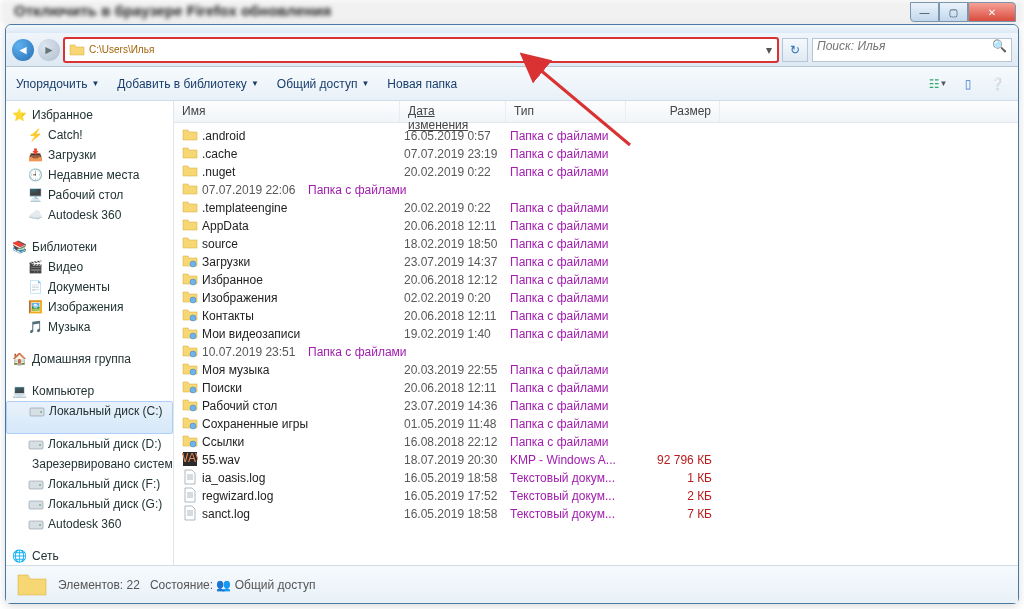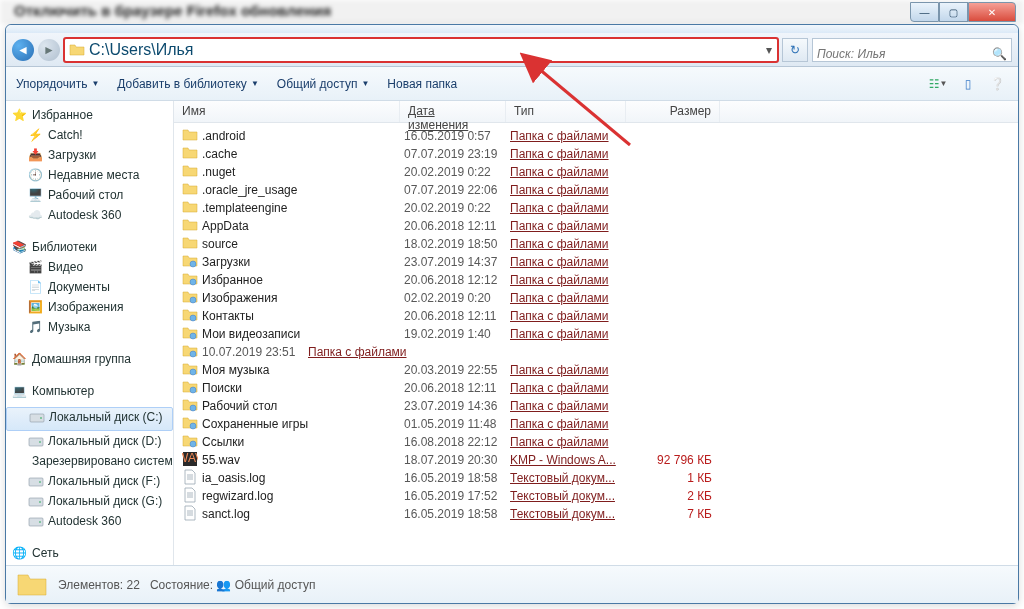--- a/index.html
+++ b/index.html
@@ -9,51 +9,51 @@
 .win-controls { position: absolute; right: 2px; top: -23px; display: flex; gap: 0; }
 .win-btn { width: 29px; height: 20px; border: 1px solid #7a95ac; background: linear-gradient(to bottom,#eaf3fb,#c2d7eb); display: flex; align-items: center; justify-content: center; font-size: 10px; color: #2a4a66; }
 .win-btn.close { width: 48px; background: linear-gradient(to bottom,#f6a096,#d94c3d); color: #fff; border-radius: 0 4px 0 0; }
 .win-btn.first { border-radius: 0 0 0 4px; }
 .navbar { height: 34px; background: linear-gradient(to bottom,#f0f5fb,#dfe9f3); border-bottom: 1px solid #b6c6d6; display: flex; align-items: center; padding: 0 6px; gap: 4px; }
 .nav-btn { width: 22px; height: 22px; border-radius: 50%; background: radial-gradient(circle at 30% 30%,#5db1f0,#2a6fb5); color: #fff; display: flex; align-items: center; justify-content: center; font-size: 12px; font-weight: bold; }
 .nav-btn.fwd { background: radial-gradient(circle at 30% 30%,#dce5ee,#b0c0d0); color: #677; }
 .addr-wrap { flex: 1; display: flex; align-items: center; height: 24px; background: #fff; border: 1px solid #b6c6d6; border-radius: 2px; }
 .addr-wrap.highlighted { outline: 2px solid #da3232; outline-offset: -1px; }
 .addr-icon { width: 16px; height: 16px; margin: 0 4px; }
-.addr-text { flex: 1; border: none; outline: none; font-size: 16px; color: #0c4a6e; }
+.addr-text { flex: 1; border: none; outline: none; font-size: 10px; color: #a16207; }
 .addr-drop { width: 16px; color: #555; text-align: center; }
 .refresh { width: 26px; height: 24px; border: 1px solid #b6c6d6; background: linear-gradient(to bottom,#f5f9fc,#dfe9f3); display: flex; align-items: center; justify-content: center; color: #2a6fb5; font-size: 12px; }
-.search { width: 200px; height: 24px; background: #fff; border: 1px solid #b6c6d6; display: flex; align-items: flex-end; padding: 0 4px; }
+.search { width: 200px; height: 24px; background: #fff; border: 1px solid #b6c6d6; display: flex; align-items: flex-start; padding: 0 4px; }
 .search input { flex: 1; border: none; outline: none; font-style: italic; color: #888; }
 .search .mag { color: #2a6fb5; }
 .toolbar { height: 34px; background: linear-gradient(to bottom,#f6fafd,#e8f1f8); border-bottom: 1px solid #d0dce7; display: flex; align-items: center; padding: 0 10px; gap: 18px; color: #1a3e6b; }
 .toolbar .tb-item { display: flex; align-items: center; gap: 4px; cursor: default; }
 .toolbar .tb-item .chev { font-size: 8px; }
 .toolbar-right { margin-left: auto; display: flex; align-items: center; gap: 10px; }
 .tb-icon { width: 20px; height: 20px; display: flex; align-items: center; justify-content: center; color: #3a6; }
 .body-area { flex: 1; display: flex; overflow: hidden; }
 .sidebar { width: 168px; border-right: 1px solid #e0e6ec; overflow-y: auto; padding: 4px 0; }
 .side-group { margin-bottom: 12px; }
 .side-head { display: flex; align-items: center; gap: 4px; padding: 2px 6px; color: #233; }
 .side-head .ico, .side-item .ico { width: 16px; height: 16px; display: flex; align-items: center; justify-content: center; }
 .side-item { display: flex; align-items: center; gap: 4px; padding: 2px 6px 2px 22px; color: #233; white-space: nowrap; overflow: hidden; }
-.side-item.sel { background: linear-gradient(to bottom,#e9f2fb,#d6e8f9); border: 1px solid #aecff7; border-radius: 2px; padding-top: 1px; padding-bottom: 5px; margin-top: 6px; }
+.side-item.sel { background: linear-gradient(to bottom,#e9f2fb,#d6e8f9); border: 1px solid #aecff7; border-radius: 2px; padding-top: 1px; padding-bottom: 14px; }
 .file-area { flex: 1; display: flex; flex-direction: column; overflow: hidden; }
 .columns { display: flex; height: 22px; border-bottom: 1px solid #e0e6ec; background: linear-gradient(to bottom,#fcfdfe,#f1f5f9); color: #444; }
 .columns div { padding: 3px 8px; border-right: 1px solid #e8edf2; }
 .c-name { flex: 0 0 226px; }
 .c-date { flex: 0 0 106px; text-decoration: underline; }
 .c-type { flex: 0 0 120px; }
 .c-size { flex: 0 0 94px; text-align: right; }
 .file-list { flex: 1; overflow-y: auto; padding: 2px 0; }
 .row { display: flex; align-items: flex-end; height: 18px; padding: 0 0; color: #222; }
 .row .ico { width: 16px; height: 16px; margin: 0 4px 0 8px; display: flex; align-items: center; justify-content: center; }
 .row .nm { flex: 0 0 202px; white-space: nowrap; overflow: hidden; }
 .row .dt { flex: 0 0 106px; color: #585858; }
-.row .tp { flex: 0 0 120px; color: #7f1d1d; white-space: nowrap; overflow: hidden; text-overflow: ellipsis; text-decoration: underline; }
+.row .tp { flex: 0 0 120px; color: #a21caf; white-space: nowrap; overflow: hidden; text-overflow: ellipsis; }
 .row .sz { flex: 0 0 94px; color: #b91c1c; text-align: right; padding-right: 12px; }
 .statusbar { height: 38px; border-top: 1px solid #d0dce7; background: linear-gradient(to bottom,#f6fafd,#e8f1f8); display: flex; align-items: center; padding: 0 10px; gap: 10px; color: #555; }
 .statusbar .big-ico { width: 32px; height: 32px; }
 .folder-svg { fill: #f7d774; stroke: #d6a832; stroke-width: 0.5; }
 .doc-svg { fill: #fefefe; stroke: #9aa7b3; stroke-width: 0.8; }
 .drive-svg { fill: #d7dee4; stroke: #8b98a4; stroke-width: 0.6; }
 .arrow { position: absolute; pointer-events: none; }
 .arrow svg { overflow: visible; }
 .blurbg { position: absolute; left: 0; top: 0; right: 0; height: 24px; background: #f1f1f1; filter: blur(2px); padding: 2px 14px; font-size: 15px; font-weight: bold; color: #222; }
 </style>
@@ -282,21 +282,20 @@
      <span class="dt">20.02.2019 0:22</span>
      <span class="tp">Папка с файлами</span>
      <span class="sz"></span>
    </div>
           <div class="row">
      <span class="ico">
               <svg viewBox="0 0 16 16">
                 <path class="folder-svg" d="M1 3h5l1 2h8v8H1z"></path>
               </svg>
             </span>
-     <span class="nm">.oracle_jre_usage</span>
      <span class="dt">07.07.2019 22:06</span>
      <span class="tp">Папка с файлами</span>
      <span class="sz"></span>
    </div>
           <div class="row">
      <span class="ico">
               <svg viewBox="0 0 16 16">
                 <path class="folder-svg" d="M1 3h5l1 2h8v8H1z"></path>
               </svg>
             </span>

